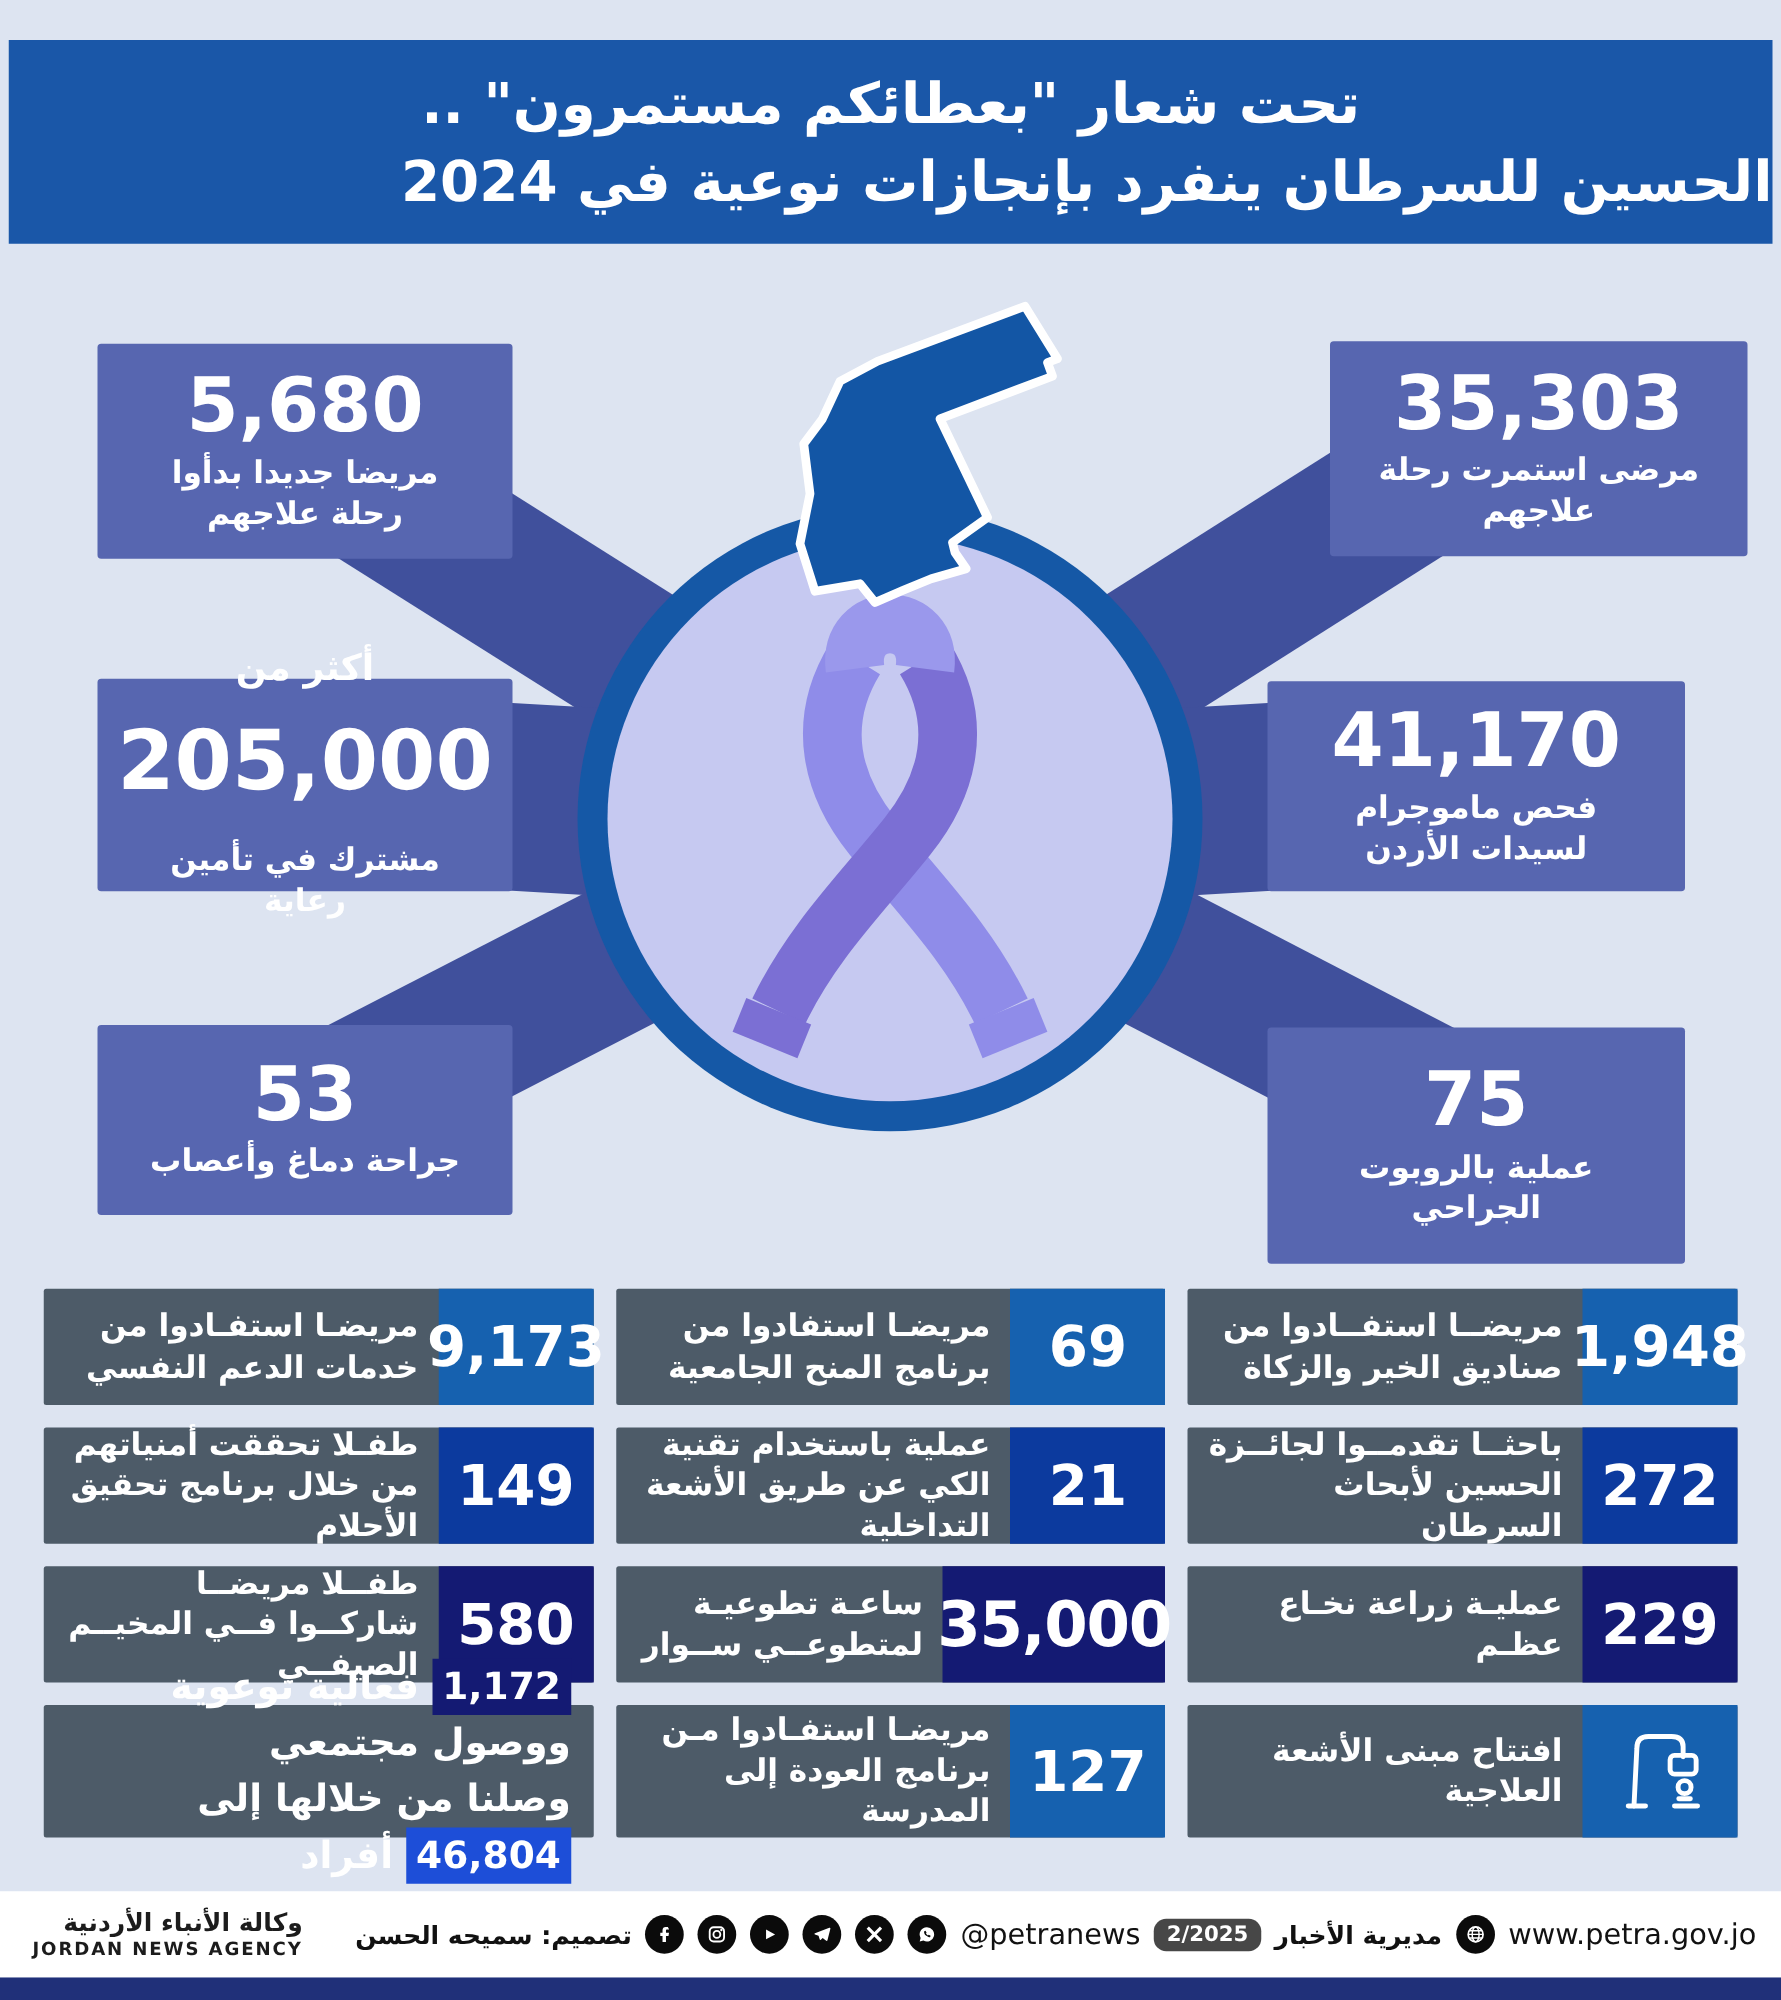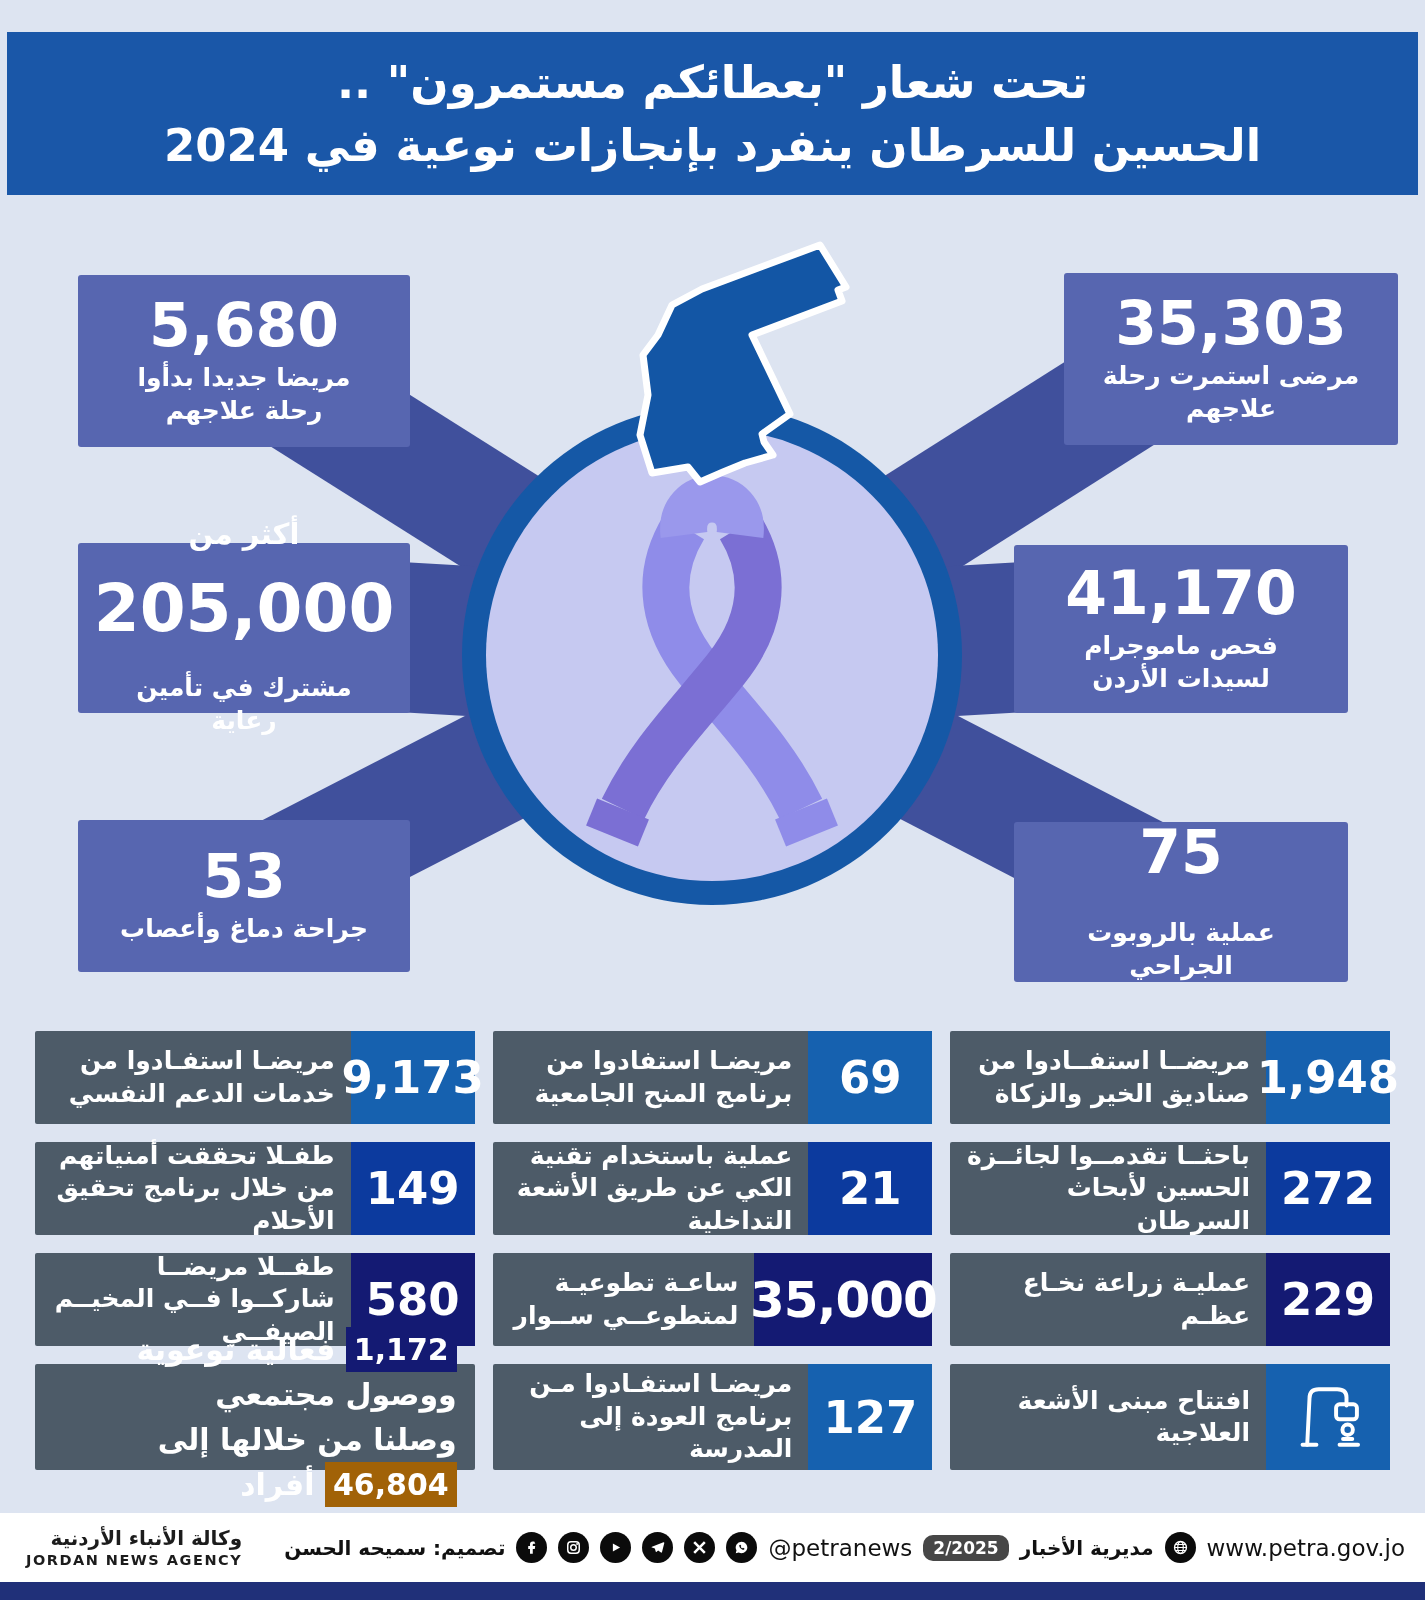--- a/index.html
+++ b/index.html
@@ -4,37 +4,37 @@
 <style>
   html,body{margin:0;padding:0;}
   body{font-family:"DejaVu Sans",sans-serif;}
   .page{position:relative;width:1425px;height:1600px;background:#dde4f1;overflow:hidden;}
 
   
   .top-strip{height:32px;}
   .header{margin:0 7px;height:163px;background:#1a57a8;color:#fff;text-align:center;
           display:flex;flex-direction:column;justify-content:center;gap:10px;}
   .header .t1{font-size:45px;font-weight:bold;}
-  .header .t2{font-size:45px;font-weight:bold;}
+  .header .t2{font-size:45px;font-weight:bold;text-align:right;}
 
   
   .hero{position:relative;height:818px;}
   .hero-art{position:absolute;inset:0;width:100%;height:100%;}
   .hero-box{position:absolute;background:#5766b0;color:#fff;z-index:2;border-radius:3px;
             display:flex;flex-direction:column;justify-content:center;align-items:center;text-align:center;}
   .hero-box .val{font-size:60px;font-weight:bold;line-height:1.02;letter-spacing:0;}
   .hero-box .val.big{font-size:66px;}
   .hero-box .pre{font-size:29px;font-weight:bold;line-height:1.1;}
   .hero-box .lbl{font-size:25px;font-weight:bold;line-height:1.3;margin-top:6px;max-width:265px;}
   .hb-tl{left:78px;top:80px;width:332px;height:172px;}
   .hb-tr{left:1064px;top:78px;width:334px;height:172px;}
   .hb-ml{left:78px;top:348px;width:332px;height:170px;gap:24px;}
   .hb-mr{left:1014px;top:350px;width:334px;height:168px;}
   .hb-bl{left:78px;top:625px;width:332px;height:152px;}
-  .hb-br{left:1014px;top:627px;width:334px;height:160px;justify-content:space-between;}
+  .hb-br{left:1014px;top:627px;width:334px;height:189px;}
 
   
   .grid{margin:0 35px;padding-top:18px;display:grid;grid-template-columns:1fr 1fr 1fr;
         grid-template-rows:93px 93px 93px 106px;gap:18px;direction:rtl;}
   .cell{background:#4d5b68;display:flex;direction:ltr;border-radius:2px;overflow:visible;}
   .cell .lab{flex:1;display:flex;align-items:center;direction:rtl;color:#fff;font-weight:bold;
              font-size:25px;line-height:1.3;padding:0 16px;text-align:right;}
   .cell .num{flex:none;width:124px;display:flex;align-items:center;justify-content:center;
              color:#fff;font-weight:bold;font-size:45px;white-space:nowrap;}
   .cell .num.wide{width:178px;font-size:50px;letter-spacing:-1px;}
@@ -187,21 +187,21 @@
       <div class="lab">مريضـا استفـادوا مـن برنامج العودة إلى المدرسة</div>
       <div class="num" style="background-color: rgb(22, 97, 175);">127</div>
     </div>
     <div class="cell rich">
       <div class="rich-line">
         <span class="hl" style="background-color: rgb(20, 26, 115);">1,172</span>
         <span>فعالية توعوية ووصول مجتمعي</span>
       </div>
       <div class="rich-line">
         <span>وصلنا من خلالها إلى</span>
-        <span class="hl" style="background-color: #a16207;">46,804</span>
+        <span class="hl" style="background-color: #1d4ed8;">46,804</span>
         <span>أفراد</span>
       </div>
     </div>
   </section>
 
   <footer class="footer">
     <div class="logo">
       <span class="ar" dir="rtl">وكالة الأنباء الأردنية</span>
       <span class="en">JORDAN NEWS AGENCY</span>
     </div>

